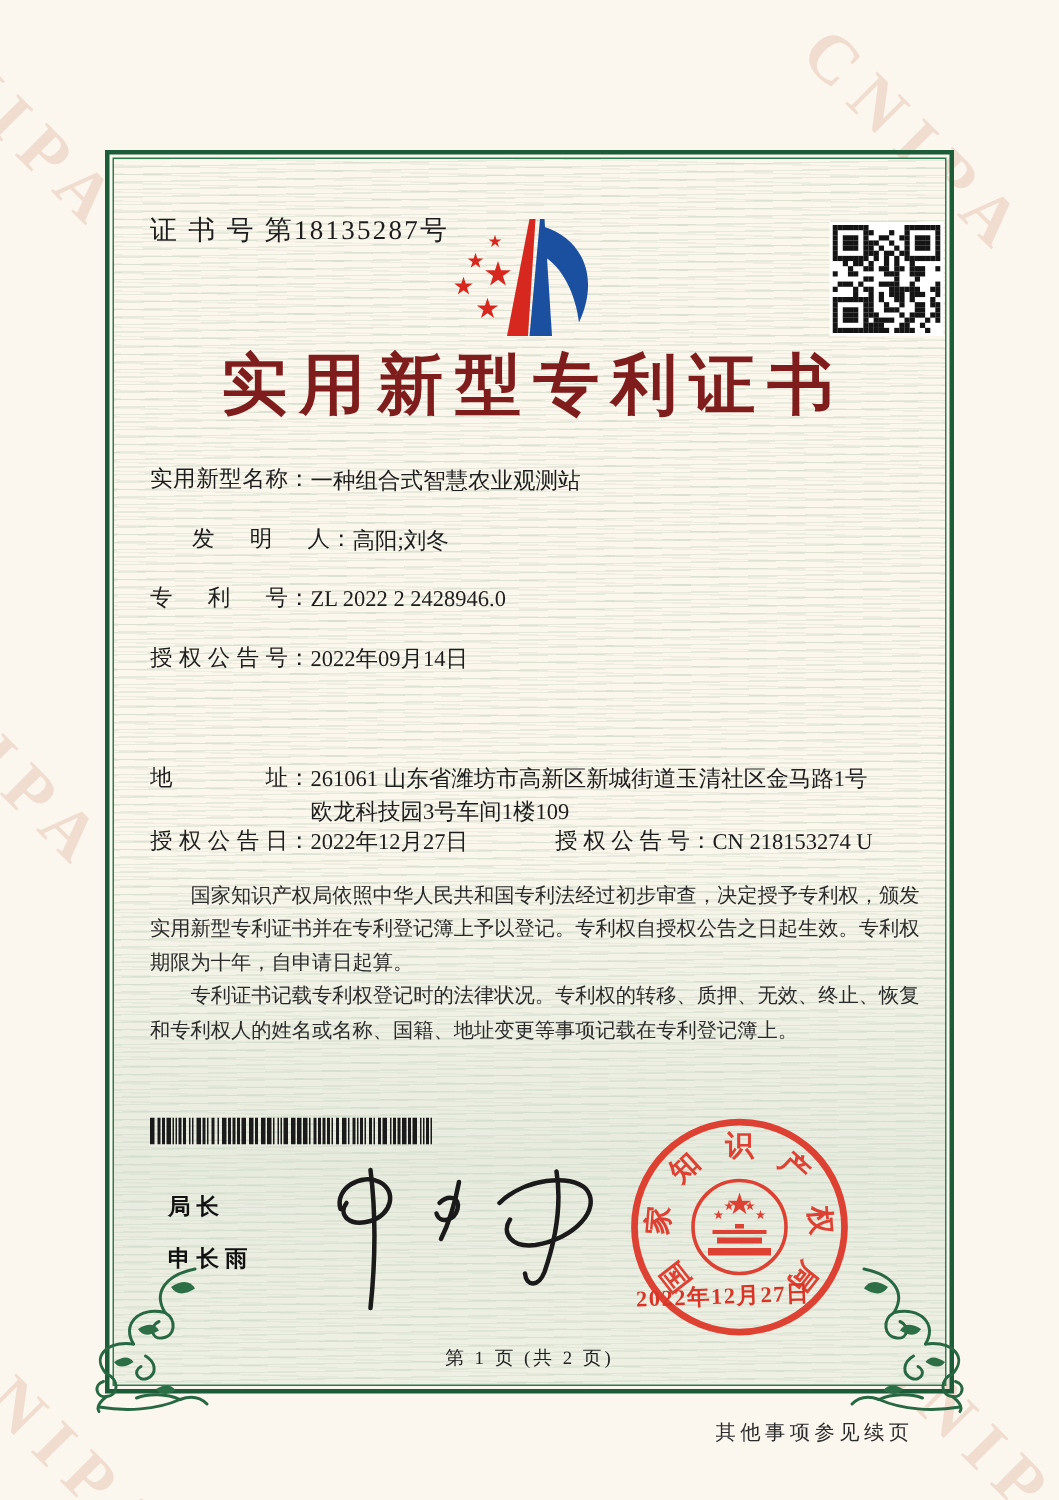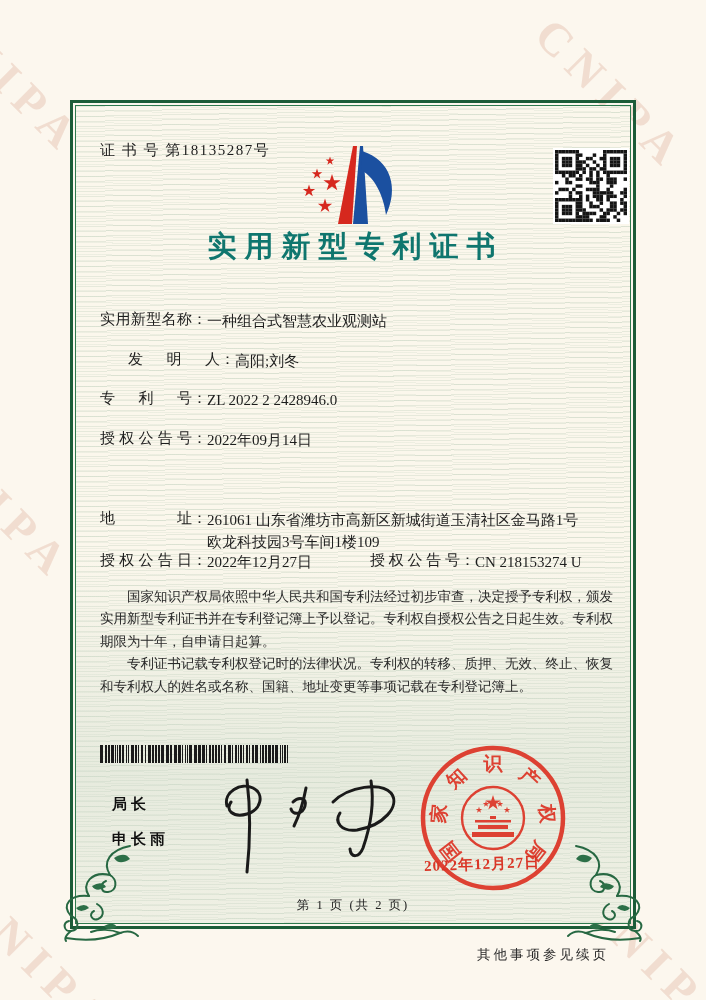--- a/index.html
+++ b/index.html
@@ -13,25 +13,25 @@
   
   .frame{position:absolute;left:70px;top:100px;width:566px;height:829px;border:3px solid #1c5c38;box-sizing:border-box;}
   .frame-inner{position:absolute;inset:2px;border:1px solid #2e7a4e;}
   .frame-texture{position:absolute;inset:3px;background:
       linear-gradient(180deg, rgba(205,220,205,0) 55%, rgba(200,216,200,.40) 82%, rgba(205,220,205,.25) 100%),
       repeating-linear-gradient(179deg, rgba(120,160,130,.16) 0 1px, rgba(0,0,0,0) 1px 5px),
       repeating-linear-gradient(181.5deg, rgba(120,160,130,.10) 0 1px, rgba(0,0,0,0) 1px 6px),
       #fbf7ec;}
   .flourish{position:absolute;width:92px;height:100px;z-index:5;}
   
-  .cert-no{position:absolute;left:100px;top:141px;font-size:15px;letter-spacing:1.5px;color:#1d1d1d;}
+  .cert-no{position:absolute;left:100px;top:141px;font-size:18px;letter-spacing:1.5px;color:#1d1d1d;}
   .logo{position:absolute;left:291px;top:126px;width:136px;height:104px;}
   .qr{position:absolute;left:553px;top:148px;width:72px;height:72px;background:#fff;padding:2px;}
-  .title{position:absolute;left:70px;top:227px;width:571px;text-align:center;font-size:29px;
-         font-weight:700;letter-spacing:8px;color:#0f766e;}
+  .title{position:absolute;left:70px;top:227px;width:571px;text-align:center;font-size:44px;
+         font-weight:700;letter-spacing:8px;color:#7f1d1d;}
   .field-row{position:absolute;left:100px;width:524px;font-size:15px;color:#1d1d1d;}
   .f-label{display:inline-block;width:92px;text-align:justify;text-align-last:justify;vertical-align:top;font-weight:500;}
   .f-colon{display:inline-block;vertical-align:top;font-weight:500;}
   .f-value{display:inline-block;vertical-align:top;white-space:pre-line;max-width:410px;line-height:22px;font-weight:500;}
   .grant-pair2{position:absolute;left:270px;top:0;}
   .grant-pair2 .f-label{width:90px;}
   .paragraphs{position:absolute;left:100px;top:586px;width:524px;font-size:13.5px;line-height:1.66;color:#2a2a2a;}
   .paragraphs p{margin:0;text-indent:2em;}
   .barcode{position:absolute;left:100px;top:745px;width:190px;height:18px;}
   .sig-title{position:absolute;left:112px;top:795px;font-size:15px;font-weight:700;letter-spacing:4px;color:#111;}

